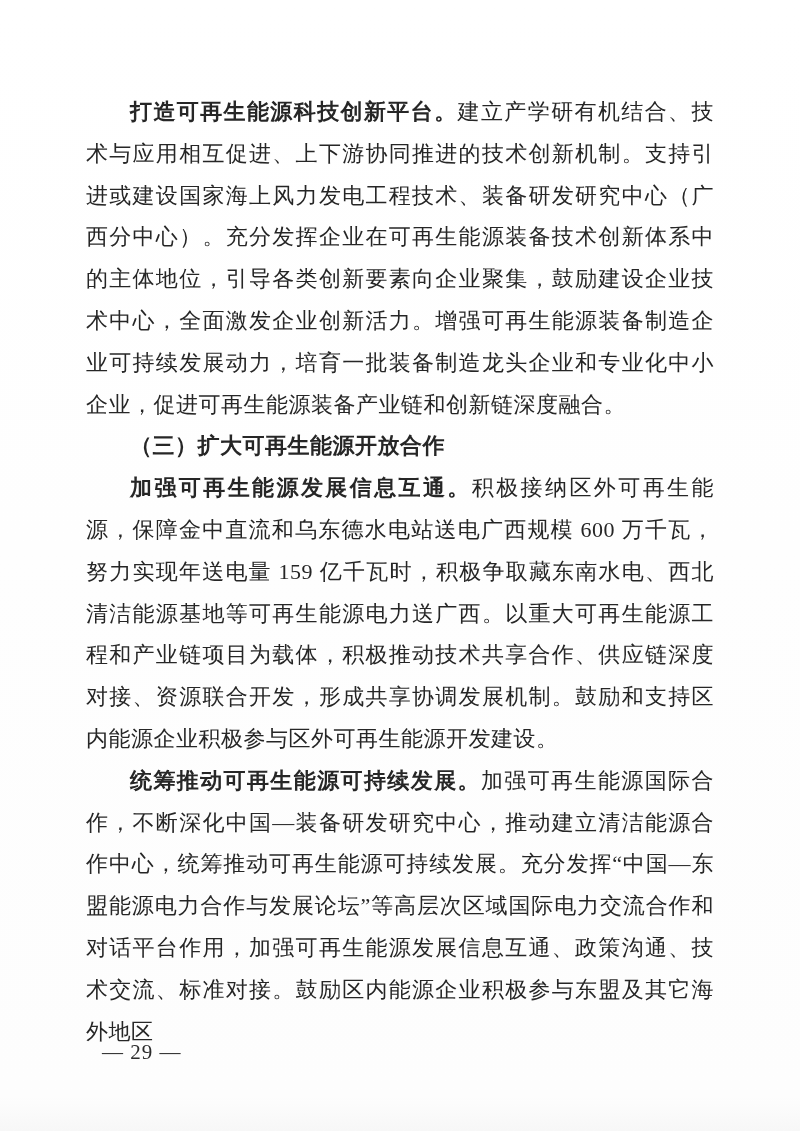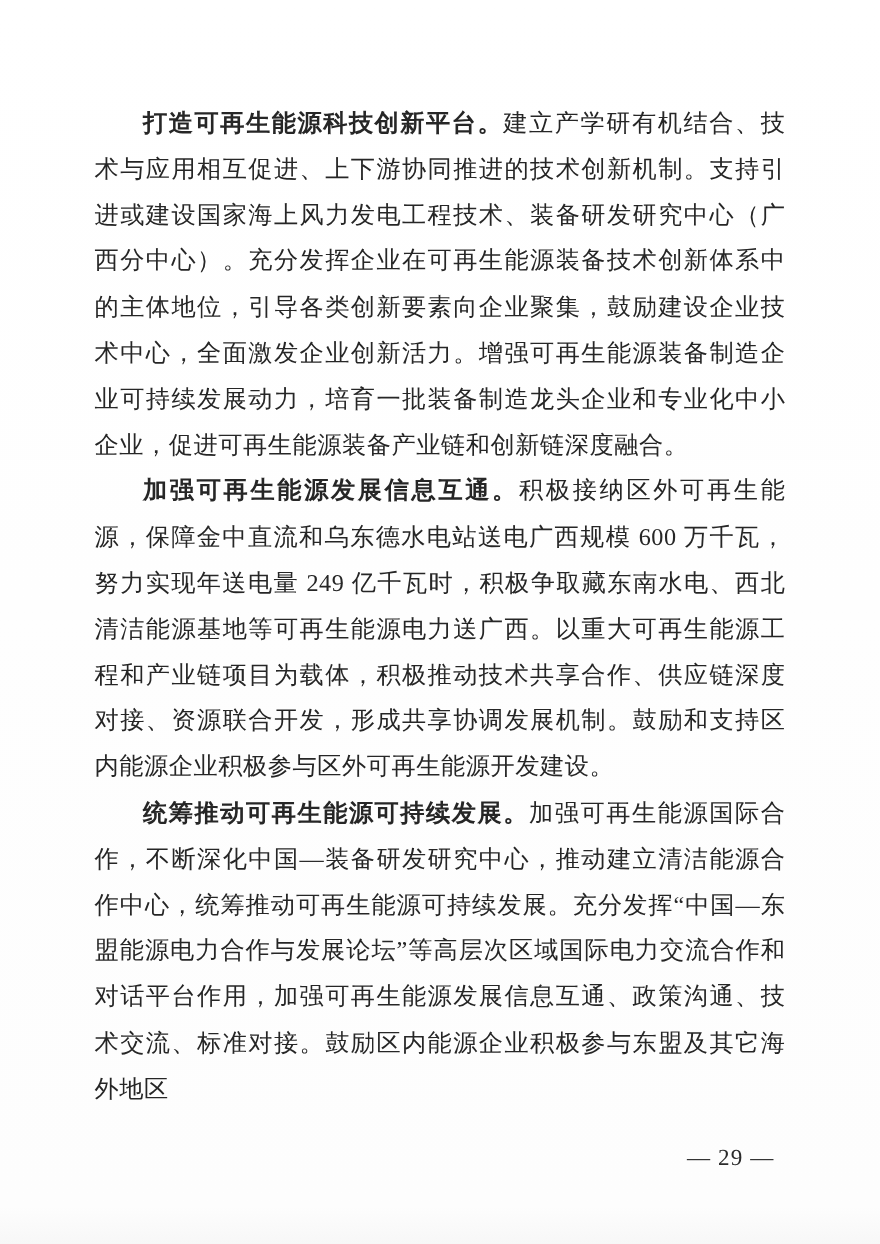--- a/index.html
+++ b/index.html
@@ -37,45 +37,45 @@
     text-indent: 2em;
   }
   .lead {
     font-weight: 700;
   }
   .heading {
     font-weight: 700;
   }
   .footer {
     position: absolute;
-    left: 86px;
+    left: 102px;
     top: 1040px;
     width: 628px;
-    text-align: right;
     padding-right: 0;
     box-sizing: border-box;
     color: #2b2b2b;
     font-size: 21px;
     letter-spacing: 1px;
   }
   .footer .page-num {
     padding-right: 10px;
   }
 </style>
 </head>
 <body>
 
 <div class="page">
 
   <div class="content">
 
     <p><span class="lead">打造可再生能源科技创新平台。</span><span>建立产学研有机结合、技术与应用相互促进、上下游协同推进的技术创新机制。支持引进或建设国家海上风力发电工程技术、装备研发研究中心（广西分中心）。充分发挥企业在可再生能源装备技术创新体系中的主体地位，引导各类创新要素向企业聚集，鼓励建设企业技术中心，全面激发企业创新活力。增强可再生能源装备制造企业可持续发展动力，培育一批装备制造龙头企业和专业化中小企业，促进可再生能源装备产业链和创新链深度融合。</span></p>
 
+    <p class="heading">（三）扩大可再生能源开放合作</p>
 
-    <p><span class="lead">加强可再生能源发展信息互通。</span><span>积极接纳区外可再生能源，保障金中直流和乌东德水电站送电广西规模 600 万千瓦，努力实现年送电量 249 亿千瓦时，积极争取藏东南水电、西北清洁能源基地等可再生能源电力送广西。以重大可再生能源工程和产业链项目为载体，积极推动技术共享合作、供应链深度对接、资源联合开发，形成共享协调发展机制。鼓励和支持区内能源企业积极参与区外可再生能源开发建设。</span></p>
+    <p><span class="lead">加强可再生能源发展信息互通。</span><span>积极接纳区外可再生能源，保障金中直流和乌东德水电站送电广西规模 600 万千瓦，努力实现年送电量 159 亿千瓦时，积极争取藏东南水电、西北清洁能源基地等可再生能源电力送广西。以重大可再生能源工程和产业链项目为载体，积极推动技术共享合作、供应链深度对接、资源联合开发，形成共享协调发展机制。鼓励和支持区内能源企业积极参与区外可再生能源开发建设。</span></p>
 
     <p><span class="lead">统筹推动可再生能源可持续发展。</span><span>加强可再生能源国际合作，不断深化中国—装备研发研究中心，推动建立清洁能源合作中心，统筹推动可再生能源可持续发展。充分发挥“中国—东盟能源电力合作与发展论坛”等高层次区域国际电力交流合作和对话平台作用，加强可再生能源发展信息互通、政策沟通、技术交流、标准对接。鼓励区内能源企业积极参与东盟及其它海外地区</span></p>
 
   </div>
 
   <div class="footer">
     <span class="page-num">— 29 —</span>
   </div>
 
 </div>

